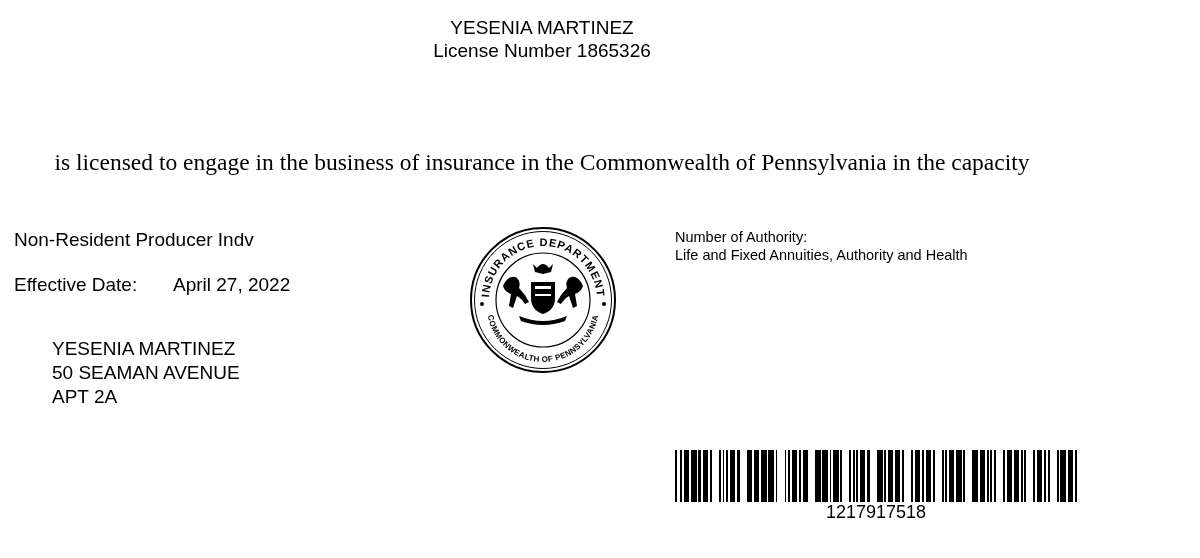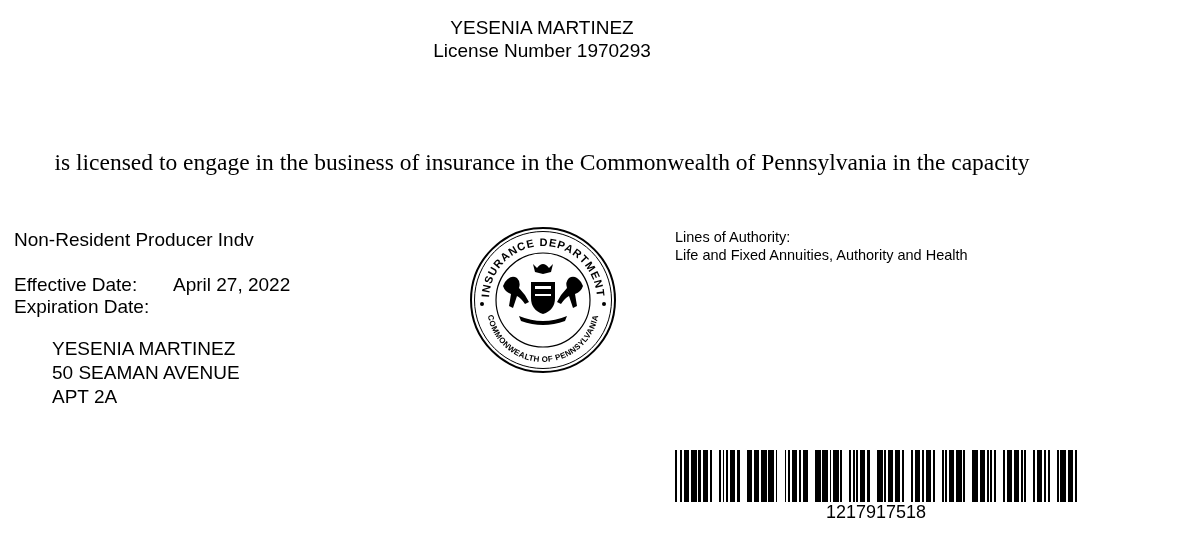--- a/index.html
+++ b/index.html
@@ -64,38 +64,37 @@
       text-align: center;
       font-size: 18px;
       line-height: 20px;
     }
   </style>
 </head>
 <body>
 
 <div class="abs header">
   <div>YESENIA MARTINEZ</div>
-  <div>License Number 1970293</div>
+  <div>License Number 1865326</div>
 </div>
 
 <div class="abs statement">
   <div>is licensed to engage in the business of insurance in the Commonwealth of Pennsylvania in the capacity</div>
 </div>
 
 <div class="abs field-row" style="top:229px;">
   <span class="field-value">Non-Resident Producer Indv</span>
 </div>
 
 <div class="abs field-row" style="top:274px;">
   <span class="field-label">Effective Date:</span>
   <span class="field-value">April 27, 2022</span>
 </div>
 
 <div class="abs field-row" style="top:296px;">
-  <span class="field-label">Expiration Date:</span>
 </div>
 
 <div class="abs address">
   <div>YESENIA MARTINEZ</div>
   <div>50 SEAMAN AVENUE</div>
   <div>APT 2A</div>
 </div>
 
 <div class="abs seal">
   <svg width="152" height="148" viewBox="0 0 152 148">
@@ -126,21 +125,21 @@
       <path d="M114,56 q-6,-8 -12,-4 q-4,4 -2,10 q-6,6 -10,14 l4,2 q4,-6 8,-8 l4,12 l4,-2 l-2,-12 q6,-2 8,-8 z"></path>
 
       <path d="M52,90 q24,10 48,0 l-2,5 q-22,8 -44,0 z"></path>
     </g>
     <rect x="68" y="60" width="16" height="3" fill="#fff"></rect>
     <rect x="68" y="68" width="16" height="2" fill="#fff"></rect>
   </svg>
 </div>
 
 <div class="abs loa">
-  <div>Lines of Authority:</div>
+  <div>Number of Authority:</div>
   <div>Life and Fixed Annuities, Authority and Health</div>
 </div>
 
 <div class="abs barcode" id="barcode">
     <span style="width: 1.79866px; background: rgb(0, 0, 0);"></span>
     <span style="width: 3.59732px; background: transparent;"></span>
     <span style="width: 1.79866px; background: rgb(0, 0, 0);"></span>
     <span style="width: 1.79866px; background: transparent;"></span>
     <span style="width: 5.39597px; background: rgb(0, 0, 0);"></span>
     <span style="width: 1.79866px; background: transparent;"></span>

